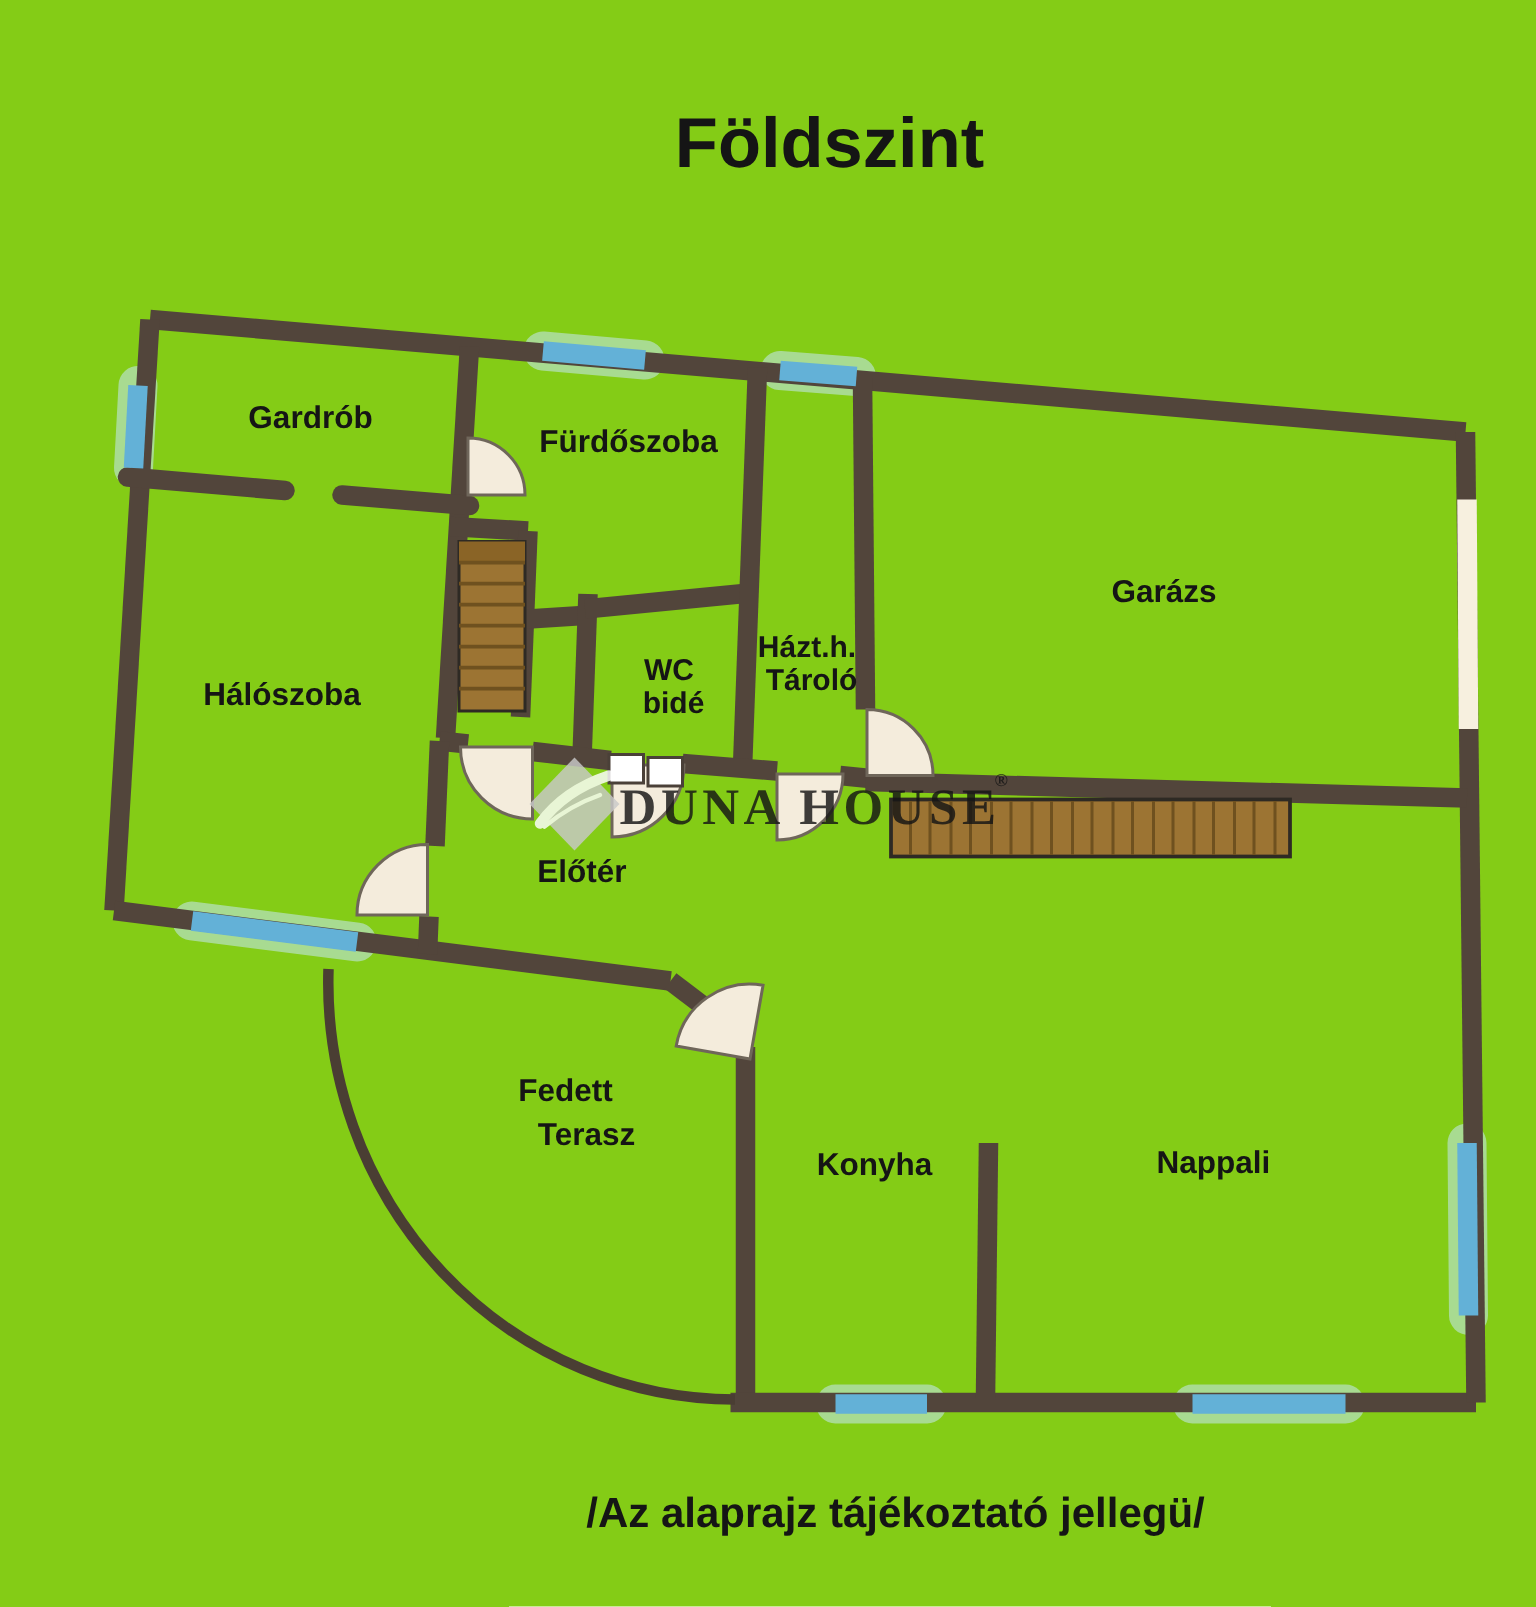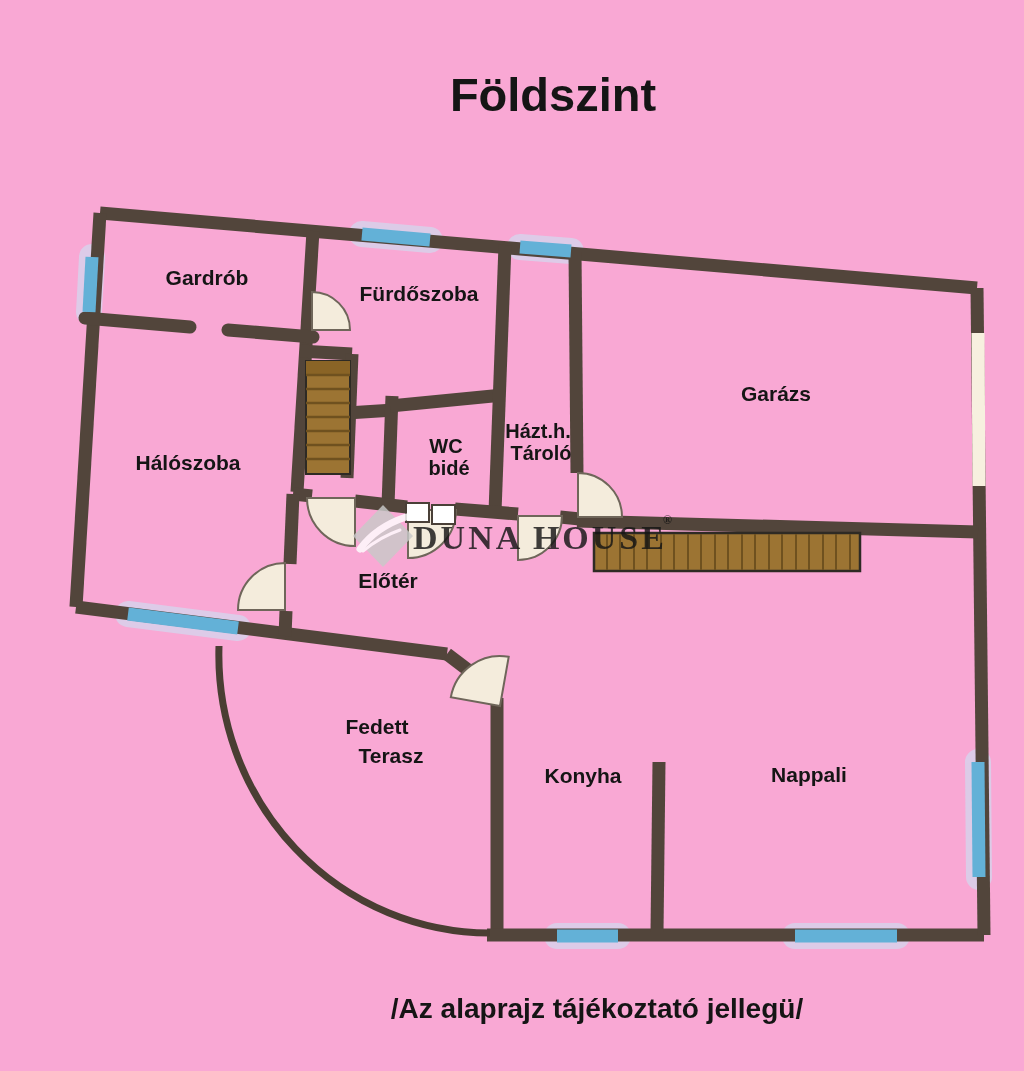--- a/index.html
+++ b/index.html
@@ -1,16 +1,16 @@
 <!DOCTYPE html>
 <html><head>
 <meta charset="utf-8">
 <style>
   html,body{margin:0;padding:0;background:#ffffff;}
-  .page{position:relative;width:1024px;height:1071px;background:#f9a8d4;overflow:hidden;
+  .page{position:relative;width:1024px;height:1071px;background:#84cc16;overflow:hidden;
         font-family:"Liberation Sans",sans-serif;}
   svg{display:block;}
   text{font-family:"Liberation Sans",sans-serif;fill:#151515;}
   .room-label{font-weight:bold;font-size:21px;}
   .room-label.small{font-size:20px;}
   .title-text{font-weight:bold;font-size:47px;}
   .footer-text{font-weight:bold;font-size:28px;}
   .walls path, .walls line{fill:none;stroke-width:13;}
   .thin-arc{fill:none;stroke-width:7;}
   .win-glow{fill:none;stroke-width:26;opacity:.55;stroke-linecap:round;}

